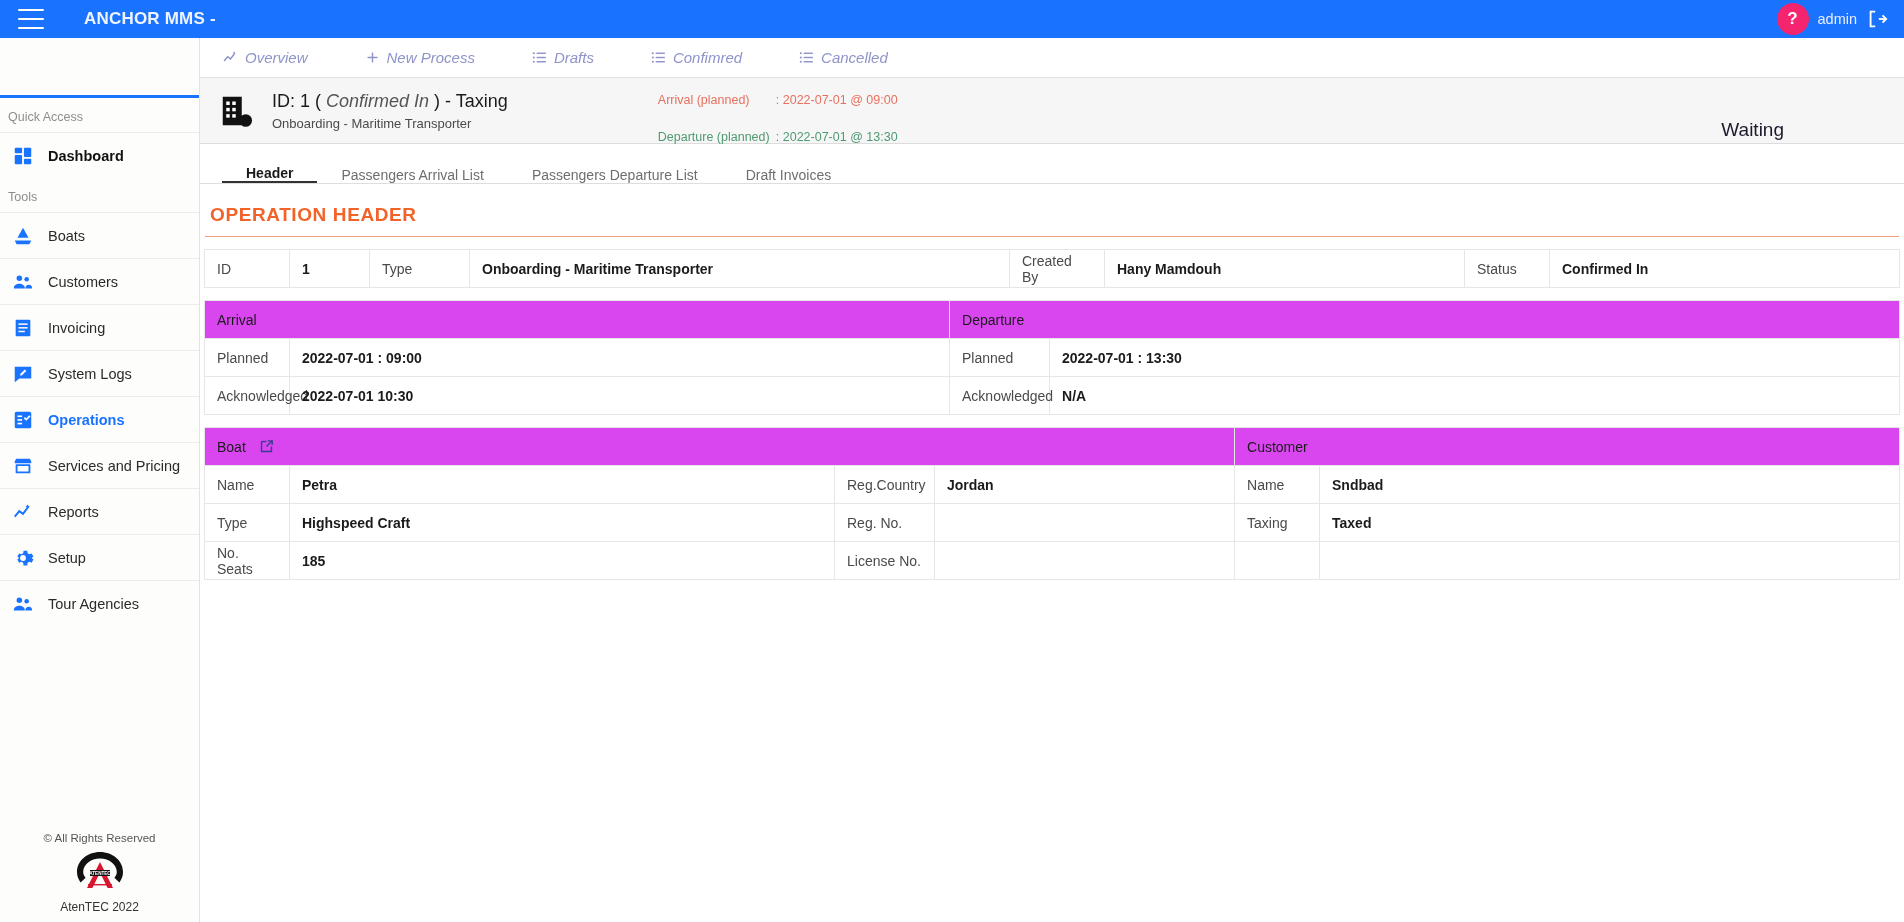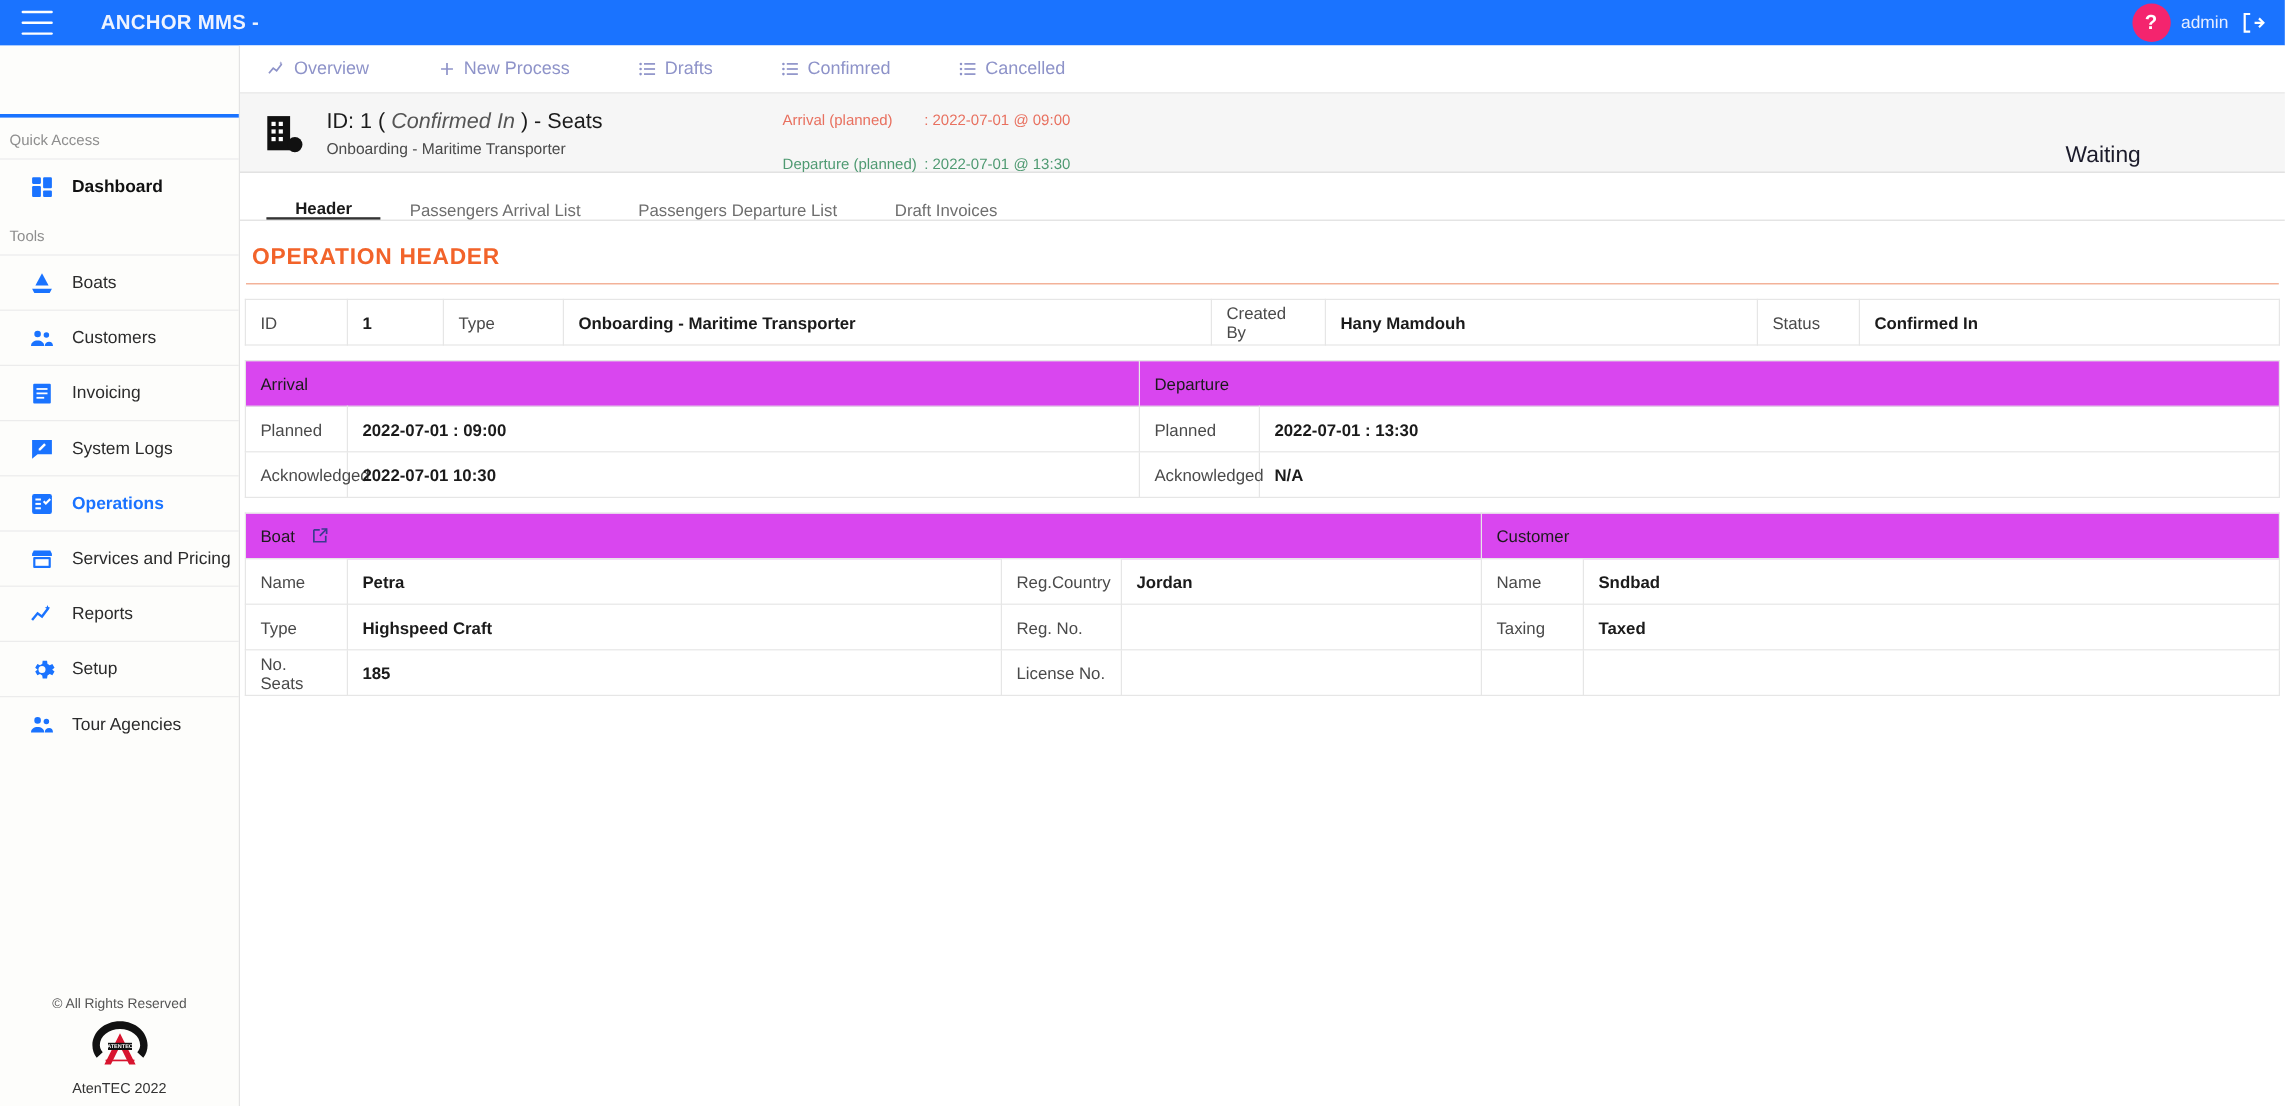--- a/index.html
+++ b/index.html
@@ -48,21 +48,21 @@
     background: #fdfdfb;
     border-right: 1px solid #e3e3e3;
   }
   .sidebar-top-blank { height: 60px; border-bottom: 3px solid #1a73ff; }
   .section-label {
     font-size: 12.5px; color: #8e8e8e;
     padding: 12px 0 8px 8px;
   }
   .nav-item {
     display: flex; align-items: center;
-    height: 46px; padding-left: 24px;
+    height: 46px; padding-left: 12px;
     border-top: 1px solid #ececec;
     cursor: pointer; gap: 14px;
   }
   .nav-item .ico { width: 22px; height: 22px; flex: 0 0 22px; display:block; }
   .nav-label { font-size: 14.5px; color: #2b2b2b; }
   .nav-item.bold .nav-label { font-weight: bold; color: #111; }
   .nav-item.active .nav-label { color: #1a73ff; font-weight: bold; }
   .sidebar-footer {
     position: absolute; bottom: 8px; left: 0; width: 199px;
     text-align: center;
@@ -77,21 +77,21 @@
     background: #ffffff;
   }
   .tabstrip {
     height: 40px; border-bottom: 1px solid #e0e0e0;
     display: flex; align-items: center; padding-left: 22px;
     background: #ffffff;
   }
   .tab-top {
     display: flex; align-items: center; gap: 6px;
     color: #8e93c9; font-size: 15px;
-    margin-right: 56px; cursor: pointer; white-space: nowrap;
+    margin-right: 56px; cursor: pointer; white-space: nowrap; font-style: italic;
   }
   .tab-top svg { display: block; }
 
   .op-banner {
     height: 66px; background: #f6f6f6;
     border-bottom: 1px solid #dcdcdc;
     display: flex; align-items: center; padding: 0 0 0 18px;
   }
   .op-icon { width: 38px; height: 38px; margin-right: 16px; flex: 0 0 38px; }
   .op-title-wrap { display: flex; flex-direction: column; gap: 4px; }
@@ -325,21 +325,21 @@
       <rect x="5.2" y="10" width="2.2" height="2.2" fill="#fff"></rect>
       <rect x="9" y="10" width="2.2" height="2.2" fill="#fff"></rect>
       <rect x="5.2" y="14" width="2.2" height="2.2" fill="#fff"></rect>
       <rect x="9" y="14" width="2.2" height="2.2" fill="#fff"></rect>
       <circle cx="17.5" cy="18" r="4"></circle>
     </svg>
     <div class="op-title-wrap">
       <div class="op-title">
         <span>ID: 1 (</span>
         <span class="muted">Confirmed In</span>
-        <span>) - Seats</span>
+        <span>) - Taxing</span>
       </div>
       <div class="op-sub">Onboarding - Maritime Transporter</div>
     </div>
     <div class="sched">
       <div class="sched-row arrival">
         <span class="lbl">Arrival (planned)</span>
         <span class="val">: 2022-07-01 @ 09:00</span>
       </div>
       <div class="sched-row departure">
         <span class="lbl">Departure (planned)</span>

